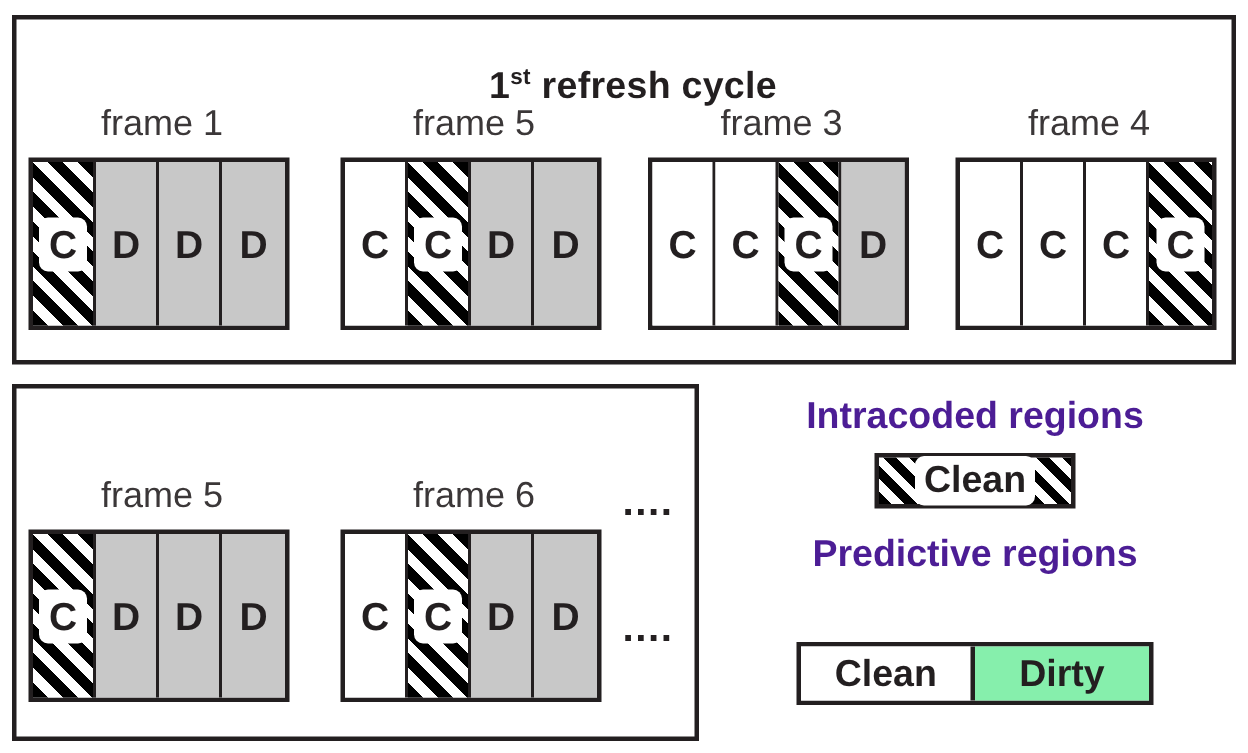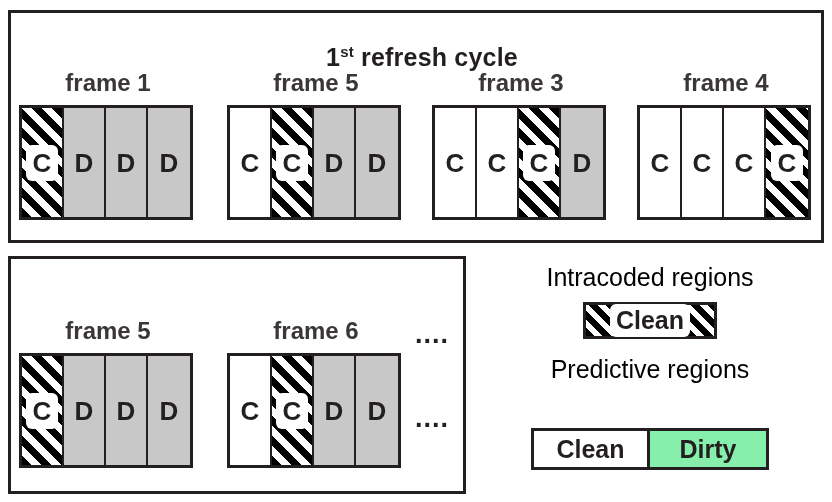--- a/index.html
+++ b/index.html
@@ -28,21 +28,21 @@
     color:#231f20;
     margin-left:12px;
   }
   .panel-title sup{font-size:15px;vertical-align:super;font-weight:bold;}
 
   
   .frame{position:absolute;}
   .frame-label{
     position:absolute;left:50%;transform:translateX(-50%);
     top:0;white-space:nowrap;
-    font-size:24px;font-weight:bold;color:#3b3738;
+    font-size:24px;font-weight:normal;color:#3b3738;
   }
   .blocks{
     position:absolute;top:36px;left:0;
     display:flex;
     box-sizing:border-box;
     border:3px solid #231f20;
     background:#ffffff;
   }
   .cell{
     position:relative;
@@ -77,21 +77,21 @@
   .dots{
     position:absolute;
     font-size:27px;font-weight:bold;line-height:1;
     color:#231f20;letter-spacing:1px;
   }
 
   
   #legend{position:absolute;left:476px;top:262px;width:348px;height:232px;}
   .legend-caption{
     position:absolute;left:0;right:0;text-align:center;
-    font-size:25px;font-weight:normal;color:#000000;line-height:31px;
+    font-size:25px;font-weight:bold;color:#4c1d95;line-height:31px;
   }
   #legend-intra-caption{top:0;}
   #legend-pred-caption{top:92px;}
 
   .swatch-intra{
     position:absolute;left:50%;transform:translateX(-50%);
     top:40px;
     box-sizing:border-box;
     border:3px solid #231f20;
     padding:0;

